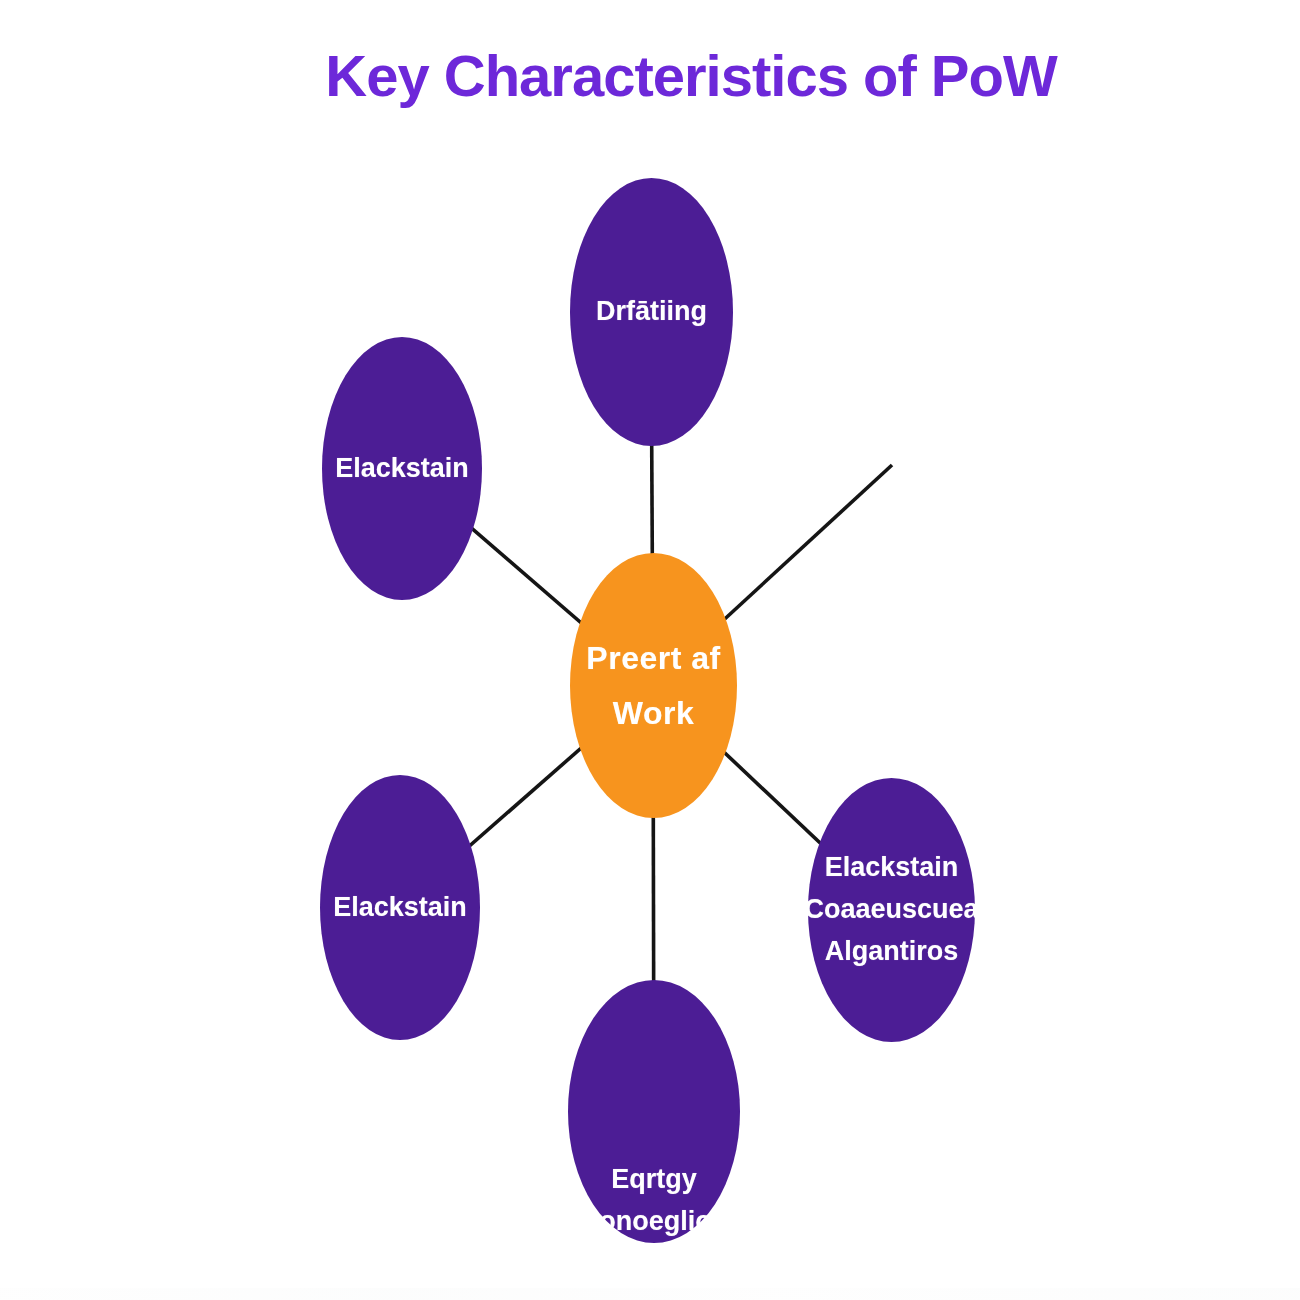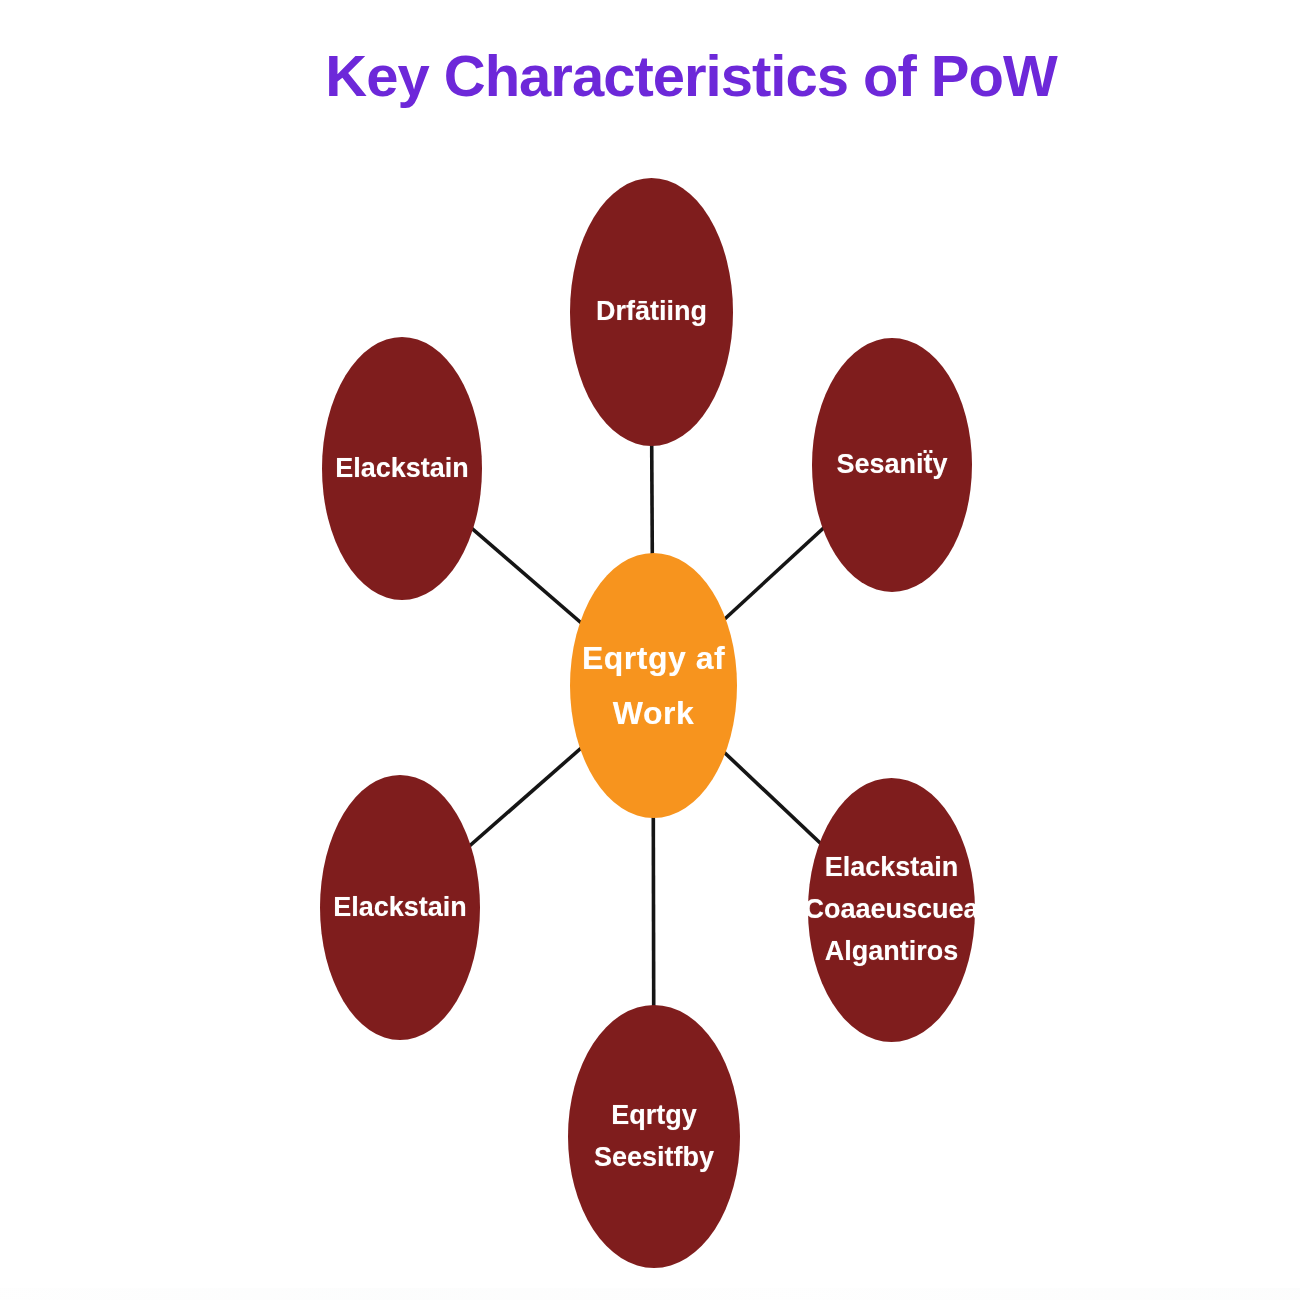--- a/index.html
+++ b/index.html
@@ -25,41 +25,41 @@
     position:absolute;
     border-radius:50%;
     display:flex;
     flex-direction:column;
     align-items:center;
     justify-content:center;
     text-align:center;
     color:#ffffff;
     font-weight:bold;
   }
-  .node.blue{background:#7f1d1d;}
+  .node.blue{background:#4c1d95;}
   .node.orange{background:#f7941e;}
   .node .ln{
     display:block;
     font-size:27px;
     line-height:1.55;
     text-shadow:0 0 1px rgba(255,255,255,.4);
   }
   .node.orange .ln{
     font-size:32px;
     line-height:1.7;
     letter-spacing:.5px;
   }
   
   .n-top          {left:570px; top:178px;  width:163px; height:268px;}
   .n-top-left     {left:322px; top:337px;  width:160px; height:263px;}
   .n-top-right    {left:812px; top:338px;  width:160px; height:254px;}
   .n-center       {left:570px; top:553px;  width:167px; height:265px;}
   .n-bottom-left  {left:320px; top:775px;  width:160px; height:265px;}
   .n-bottom-right {left:808px; top:778px;  width:167px; height:264px;}
-  .n-bottom       {left:568px; top:1005px; width:172px; height:263px;}
+  .n-bottom       {left:568px; top:980px; width:172px; height:263px;justify-content:flex-end;}
   .artifact-strip{
     position:absolute;left:0;bottom:0;width:1300px;height:12px;
     background:linear-gradient(to right,#fdfdfd,#fafbfb 30%,#fdfdfd 60%,#fafbfb);
     opacity:.6;
   }
 </style>
 </head>
 <body>
 
 <div class="stage">
@@ -76,39 +76,36 @@
   </svg>
 
   <div class="node blue n-top">
     <span class="ln">Drfātiing</span>
   </div>
 
   <div class="node blue n-top-left">
     <span class="ln">Elackstain</span>
   </div>
 
-  <div class="node blue n-top-right">
-    <span class="ln">Sesaniẗy</span>
-  </div>
 
   <div class="node orange n-center">
-    <span class="ln">Eqrtgy af</span>
+    <span class="ln">Preert af</span>
     <span class="ln">Work</span>
   </div>
 
   <div class="node blue n-bottom-left">
     <span class="ln">Elackstain</span>
   </div>
 
   <div class="node blue n-bottom-right">
     <span class="ln">Elackstain</span>
     <span class="ln">Coaaeuscuea</span>
     <span class="ln">Algantiros</span>
   </div>
 
   <div class="node blue n-bottom">
     <span class="ln">Eqrtgy</span>
-    <span class="ln">Seesitfby</span>
+    <span class="ln">Conoeglion</span>
   </div>
 
   <div class="artifact-strip"></div>
 
 </div>
 
 </body></html>

